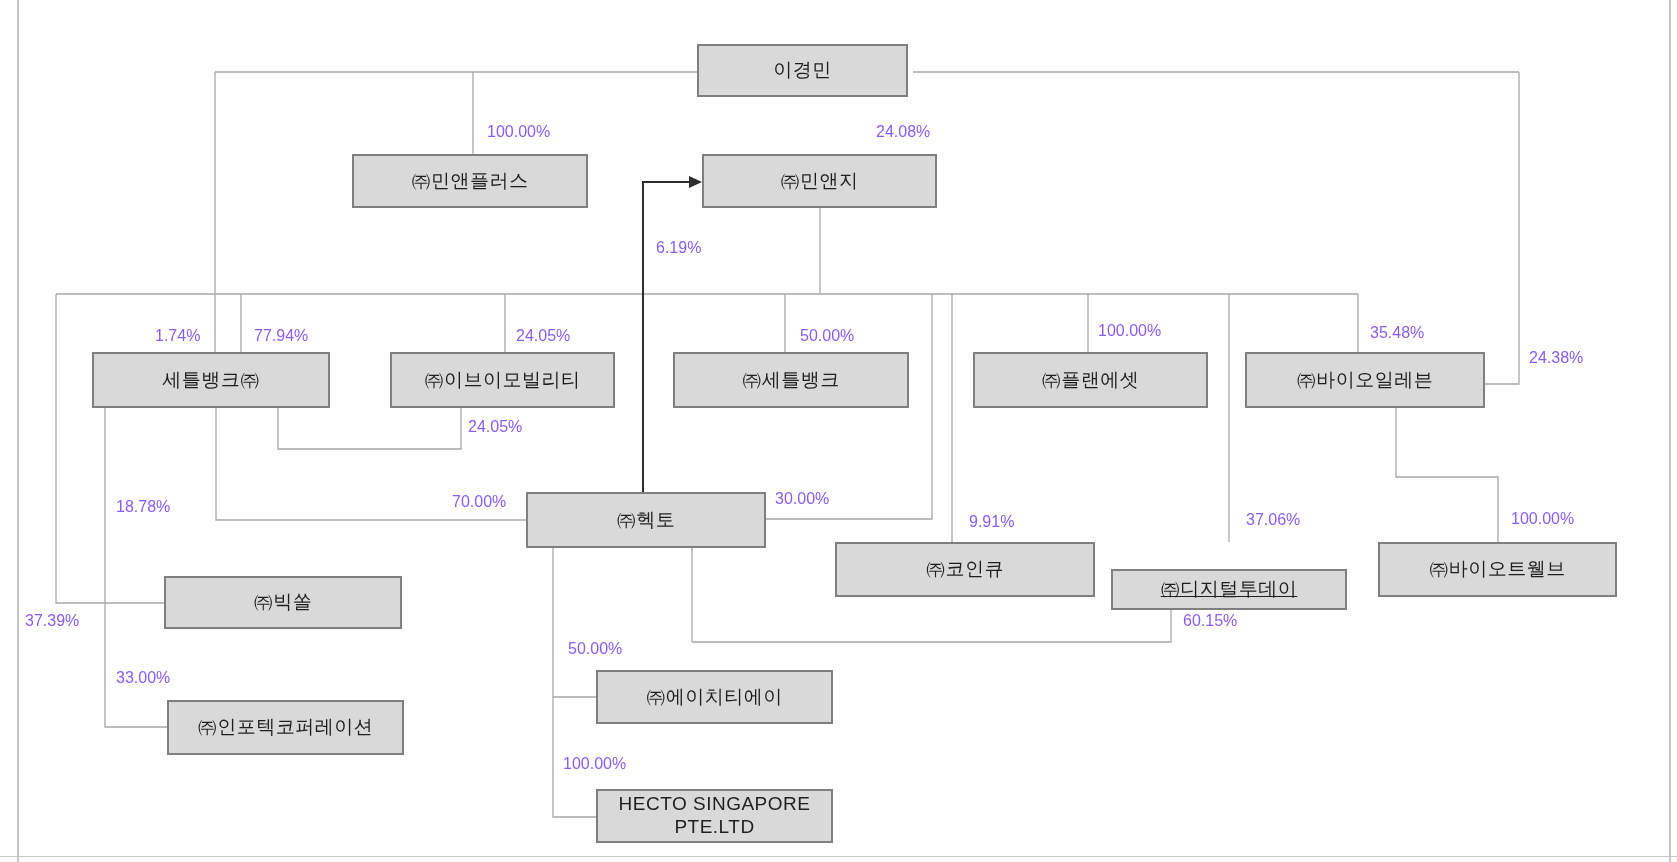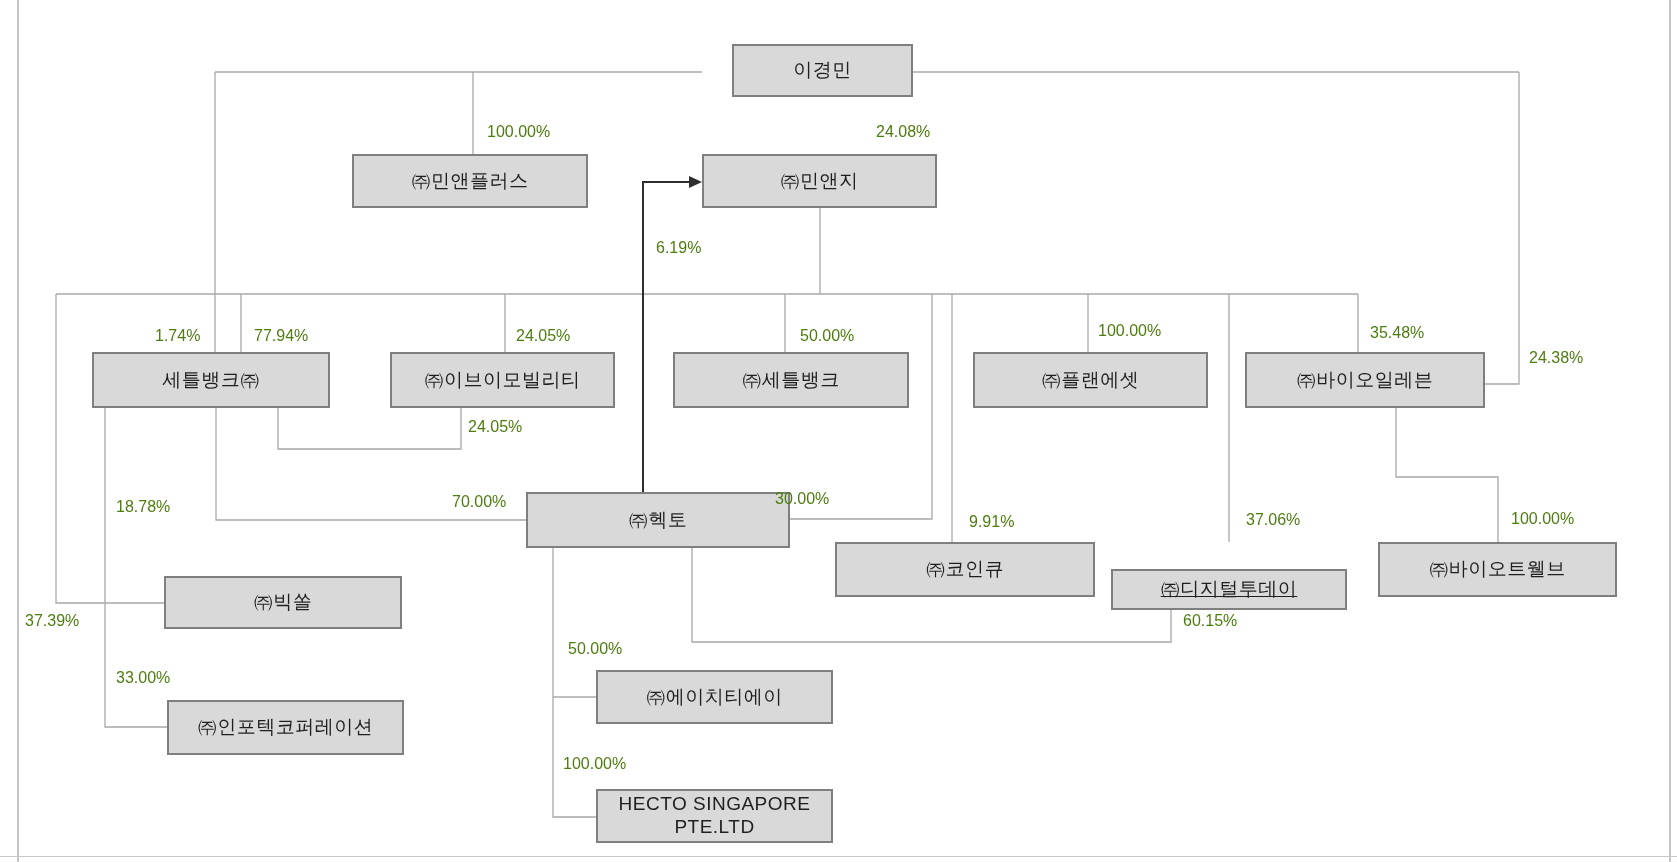--- a/index.html
+++ b/index.html
@@ -20,21 +20,21 @@
     box-sizing:border-box;
     font-size:19px;
     color:#1f1f1f;
     letter-spacing:0.5px;
     white-space:pre-line;
     line-height:1.2;
   }
   .pct{
     position:absolute;
     font-size:16px;
-    color:#4d7c0f;
+    color:#8b5cf6;
     white-space:nowrap;
     line-height:1;
   }
   .frame-line{position:absolute;background:#bfbfbf;}
 </style>
 </head>
 <body>
 
 <div id="canvas">
   <svg id="wires" xmlns="http://www.w3.org/2000/svg">
@@ -58,29 +58,29 @@
       <polyline points="216,408 216,520 526,520" fill="none" stroke="#a8a8a8" stroke-width="1.3"></polyline>
       <polyline points="278,408 278,449 461,449 461,408" fill="none" stroke="#a8a8a8" stroke-width="1.3"></polyline>
       <polyline points="553,548 553,817 596,817" fill="none" stroke="#a8a8a8" stroke-width="1.3"></polyline>
       <polyline points="553,697 596,697" fill="none" stroke="#a8a8a8" stroke-width="1.3"></polyline>
       <polyline points="692,548 692,642 1171,642 1171,597" fill="none" stroke="#a8a8a8" stroke-width="1.3"></polyline>
       <polyline points="1396,408 1396,477 1498,477 1498,542" fill="none" stroke="#a8a8a8" stroke-width="1.3"></polyline>
       <polyline points="643,492 643,182 696,182" fill="none" stroke="#2e2e2e" stroke-width="2"></polyline>
       <polygon points="702,182 689,188 689,176" fill="#2e2e2e"></polygon>
     </svg>
   <div id="nodes-layer">
-      <div class="node" style="left: 732px; top: 44px; width: 181px; height: 53px;">이경민</div>
+      <div class="node" style="left: 697px; top: 44px; width: 211px; height: 53px;">이경민</div>
       <div class="node" style="left: 352px; top: 154px; width: 236px; height: 54px;">㈜민앤플러스</div>
       <div class="node" style="left: 702px; top: 154px; width: 235px; height: 54px;">㈜민앤지</div>
       <div class="node" style="left: 92px; top: 352px; width: 238px; height: 56px;">세틀뱅크㈜</div>
       <div class="node" style="left: 390px; top: 352px; width: 225px; height: 56px;">㈜이브이모빌리티</div>
       <div class="node" style="left: 673px; top: 352px; width: 236px; height: 56px;">㈜세틀뱅크</div>
       <div class="node" style="left: 973px; top: 352px; width: 235px; height: 56px;">㈜플랜에셋</div>
       <div class="node" style="left: 1245px; top: 352px; width: 240px; height: 56px;">㈜바이오일레븐</div>
-      <div class="node" style="left: 526px; top: 492px; width: 264px; height: 56px;">㈜헥토</div>
+      <div class="node" style="left: 526px; top: 492px; width: 240px; height: 56px;">㈜헥토</div>
       <div class="node" style="left: 835px; top: 542px; width: 260px; height: 55px;">㈜코인큐</div>
       <div class="node" style="left: 1111px; top: 569px; width: 236px; height: 41px; text-decoration: underline;">㈜디지털투데이</div>
       <div class="node" style="left: 1378px; top: 542px; width: 239px; height: 55px;">㈜바이오트웰브</div>
       <div class="node" style="left: 164px; top: 576px; width: 238px; height: 53px;">㈜빅쏠</div>
       <div class="node" style="left: 167px; top: 700px; width: 237px; height: 55px;">㈜인포텍코퍼레이션</div>
       <div class="node" style="left: 596px; top: 670px; width: 237px; height: 54px;">㈜에이치티에이</div>
       <div class="node" style="left: 596px; top: 789px; width: 237px; height: 54px;">HECTO SINGAPORE
 PTE.LTD</div>
     </div>
   <div id="labels-layer">

